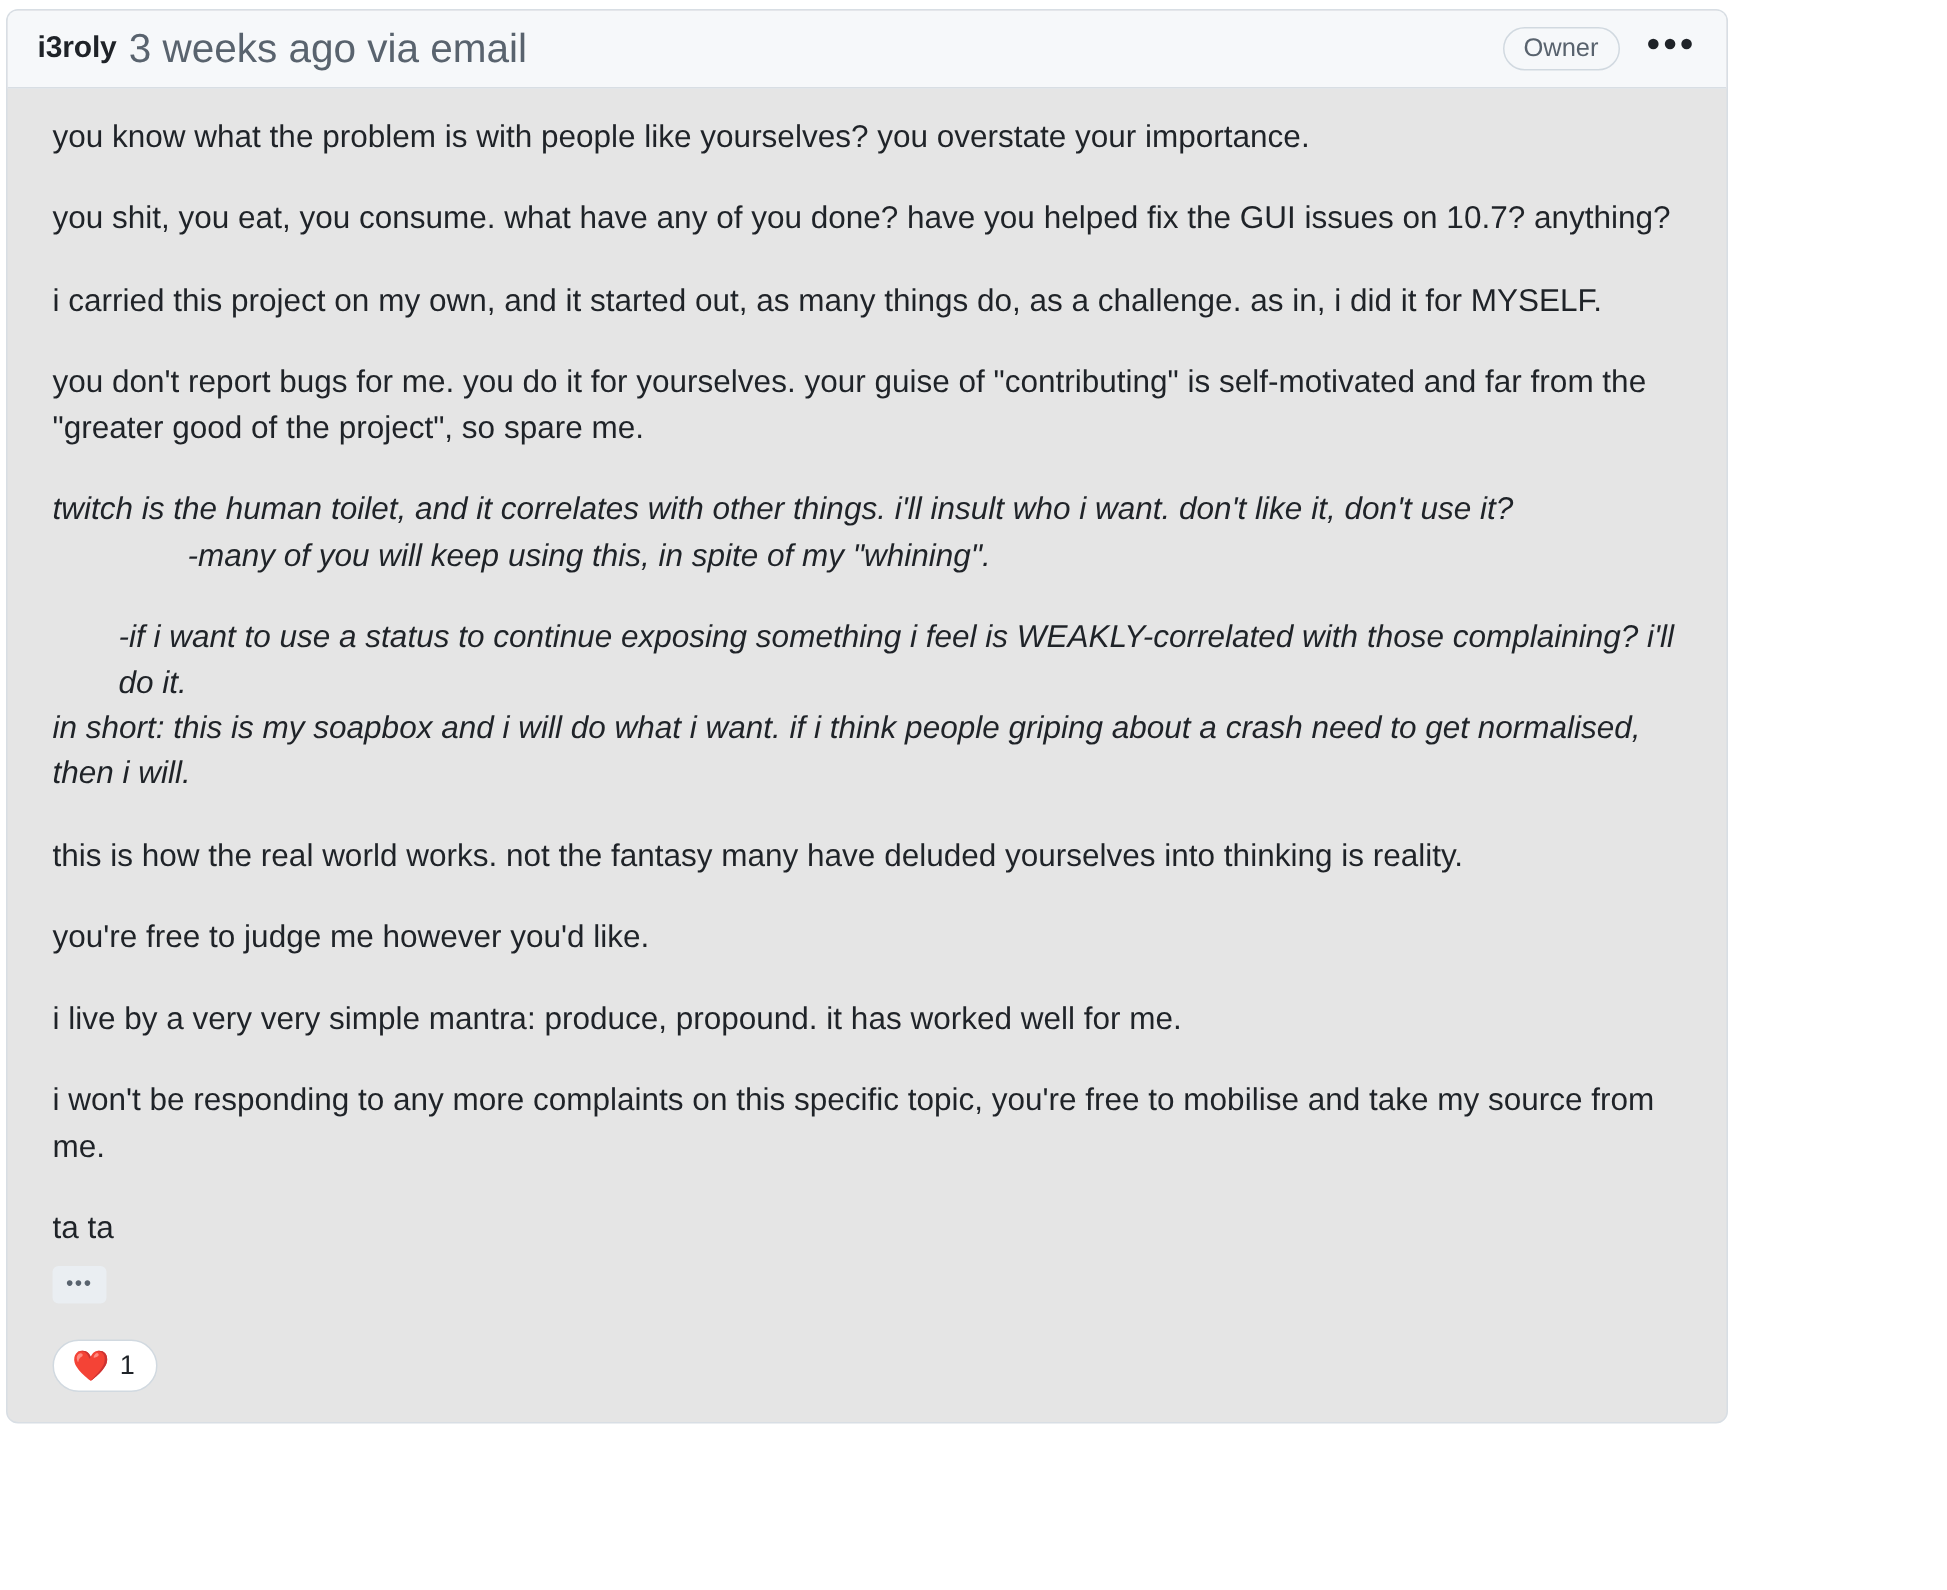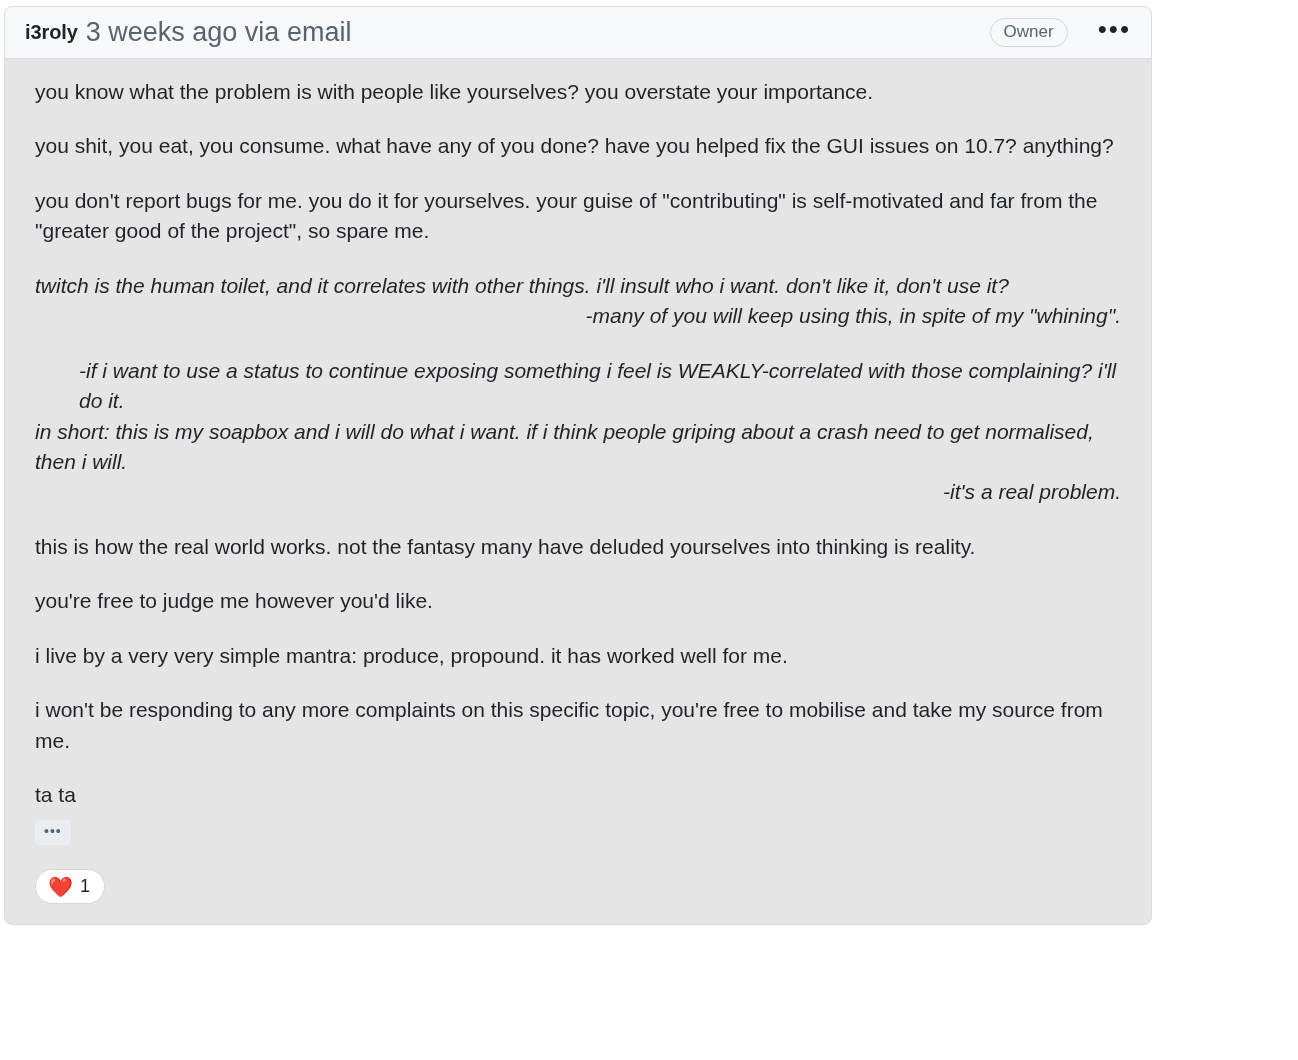--- a/index.html
+++ b/index.html
@@ -40,21 +40,21 @@
   .meta {
     font-size: 27px;
     color: #59636e;
     margin-left: 8px;
     font-weight: 400;
   }
   .header-right {
     margin-left: auto;
     display: flex;
     align-items: center;
-    gap: 26px;
+    gap: 14px;
   }
   .owner-badge {
     border: 1px solid #d1d9e0;
     border-radius: 999px;
     color: #59636e;
     font-size: 17px;
     padding: 4px 13px 5px 13px;
     line-height: 1.1;
     background: transparent;
   }
@@ -76,21 +76,20 @@
     margin: 0 0 24px 0;
   }
   .para.tight {
     margin-bottom: 0;
   }
   .indent1 {
     margin-left: 44px;
   }
   .indent2 {
     margin-left: 90px;
-    text-align: right;
   }
   .sub-block {
     margin-bottom: 24px;
   }
   .sub-block .para {
     margin-bottom: 0;
     font-style: italic;
   }
   .ellipsis-box {
     display: inline-block;
@@ -137,31 +136,31 @@
     <div class="header-right">
       <span class="owner-badge">Owner</span>
       <span class="kebab">•••</span>
     </div>
   </div>
 
   <div class="comment-body">
 
     <p class="para">you know what the problem is with people like yourselves? you overstate your importance.</p>
     <p class="para">you shit, you eat, you consume. what have any of you done? have you helped fix the GUI issues on 10.7? anything?</p>
+    <p class="para">i carried this project on my own, and it started out, as many things do, as a challenge. as in, i did it for MYSELF.</p>
     <p class="para">you don't report bugs for me. you do it for yourselves. your guise of "contributing" is self-motivated and far from the "greater good of the project", so spare me.</p>
 
     <div class="sub-block">
       <p class="para">twitch is the human toilet, and it correlates with other things. i'll insult who i want. don't like it, don't use it?</p>
       <p class="para indent2">-many of you will keep using this, in spite of my "whining".</p>
     </div>
 
     <div class="sub-block">
       <p class="para indent1">-if i want to use a status to continue exposing something i feel is WEAKLY-correlated with those complaining? i'll do it.</p>
       <p class="para">in short: this is my soapbox and i will do what i want. if i think people griping about a crash need to get normalised, then i will.</p>
-      <p class="para indent2">-it's a real problem.</p>
     </div>
 
     <p class="para">this is how the real world works. not the fantasy many have deluded yourselves into thinking is reality.</p>
     <p class="para">you're free to judge me however you'd like.</p>
     <p class="para">i live by a very very simple mantra: produce, propound. it has worked well for me.</p>
     <p class="para">i won't be responding to any more complaints on this specific topic, you're free to mobilise and take my source from me.</p>
     <p class="para tight">ta ta</p>
 
     <span class="ellipsis-box">•••</span>
   </div>

